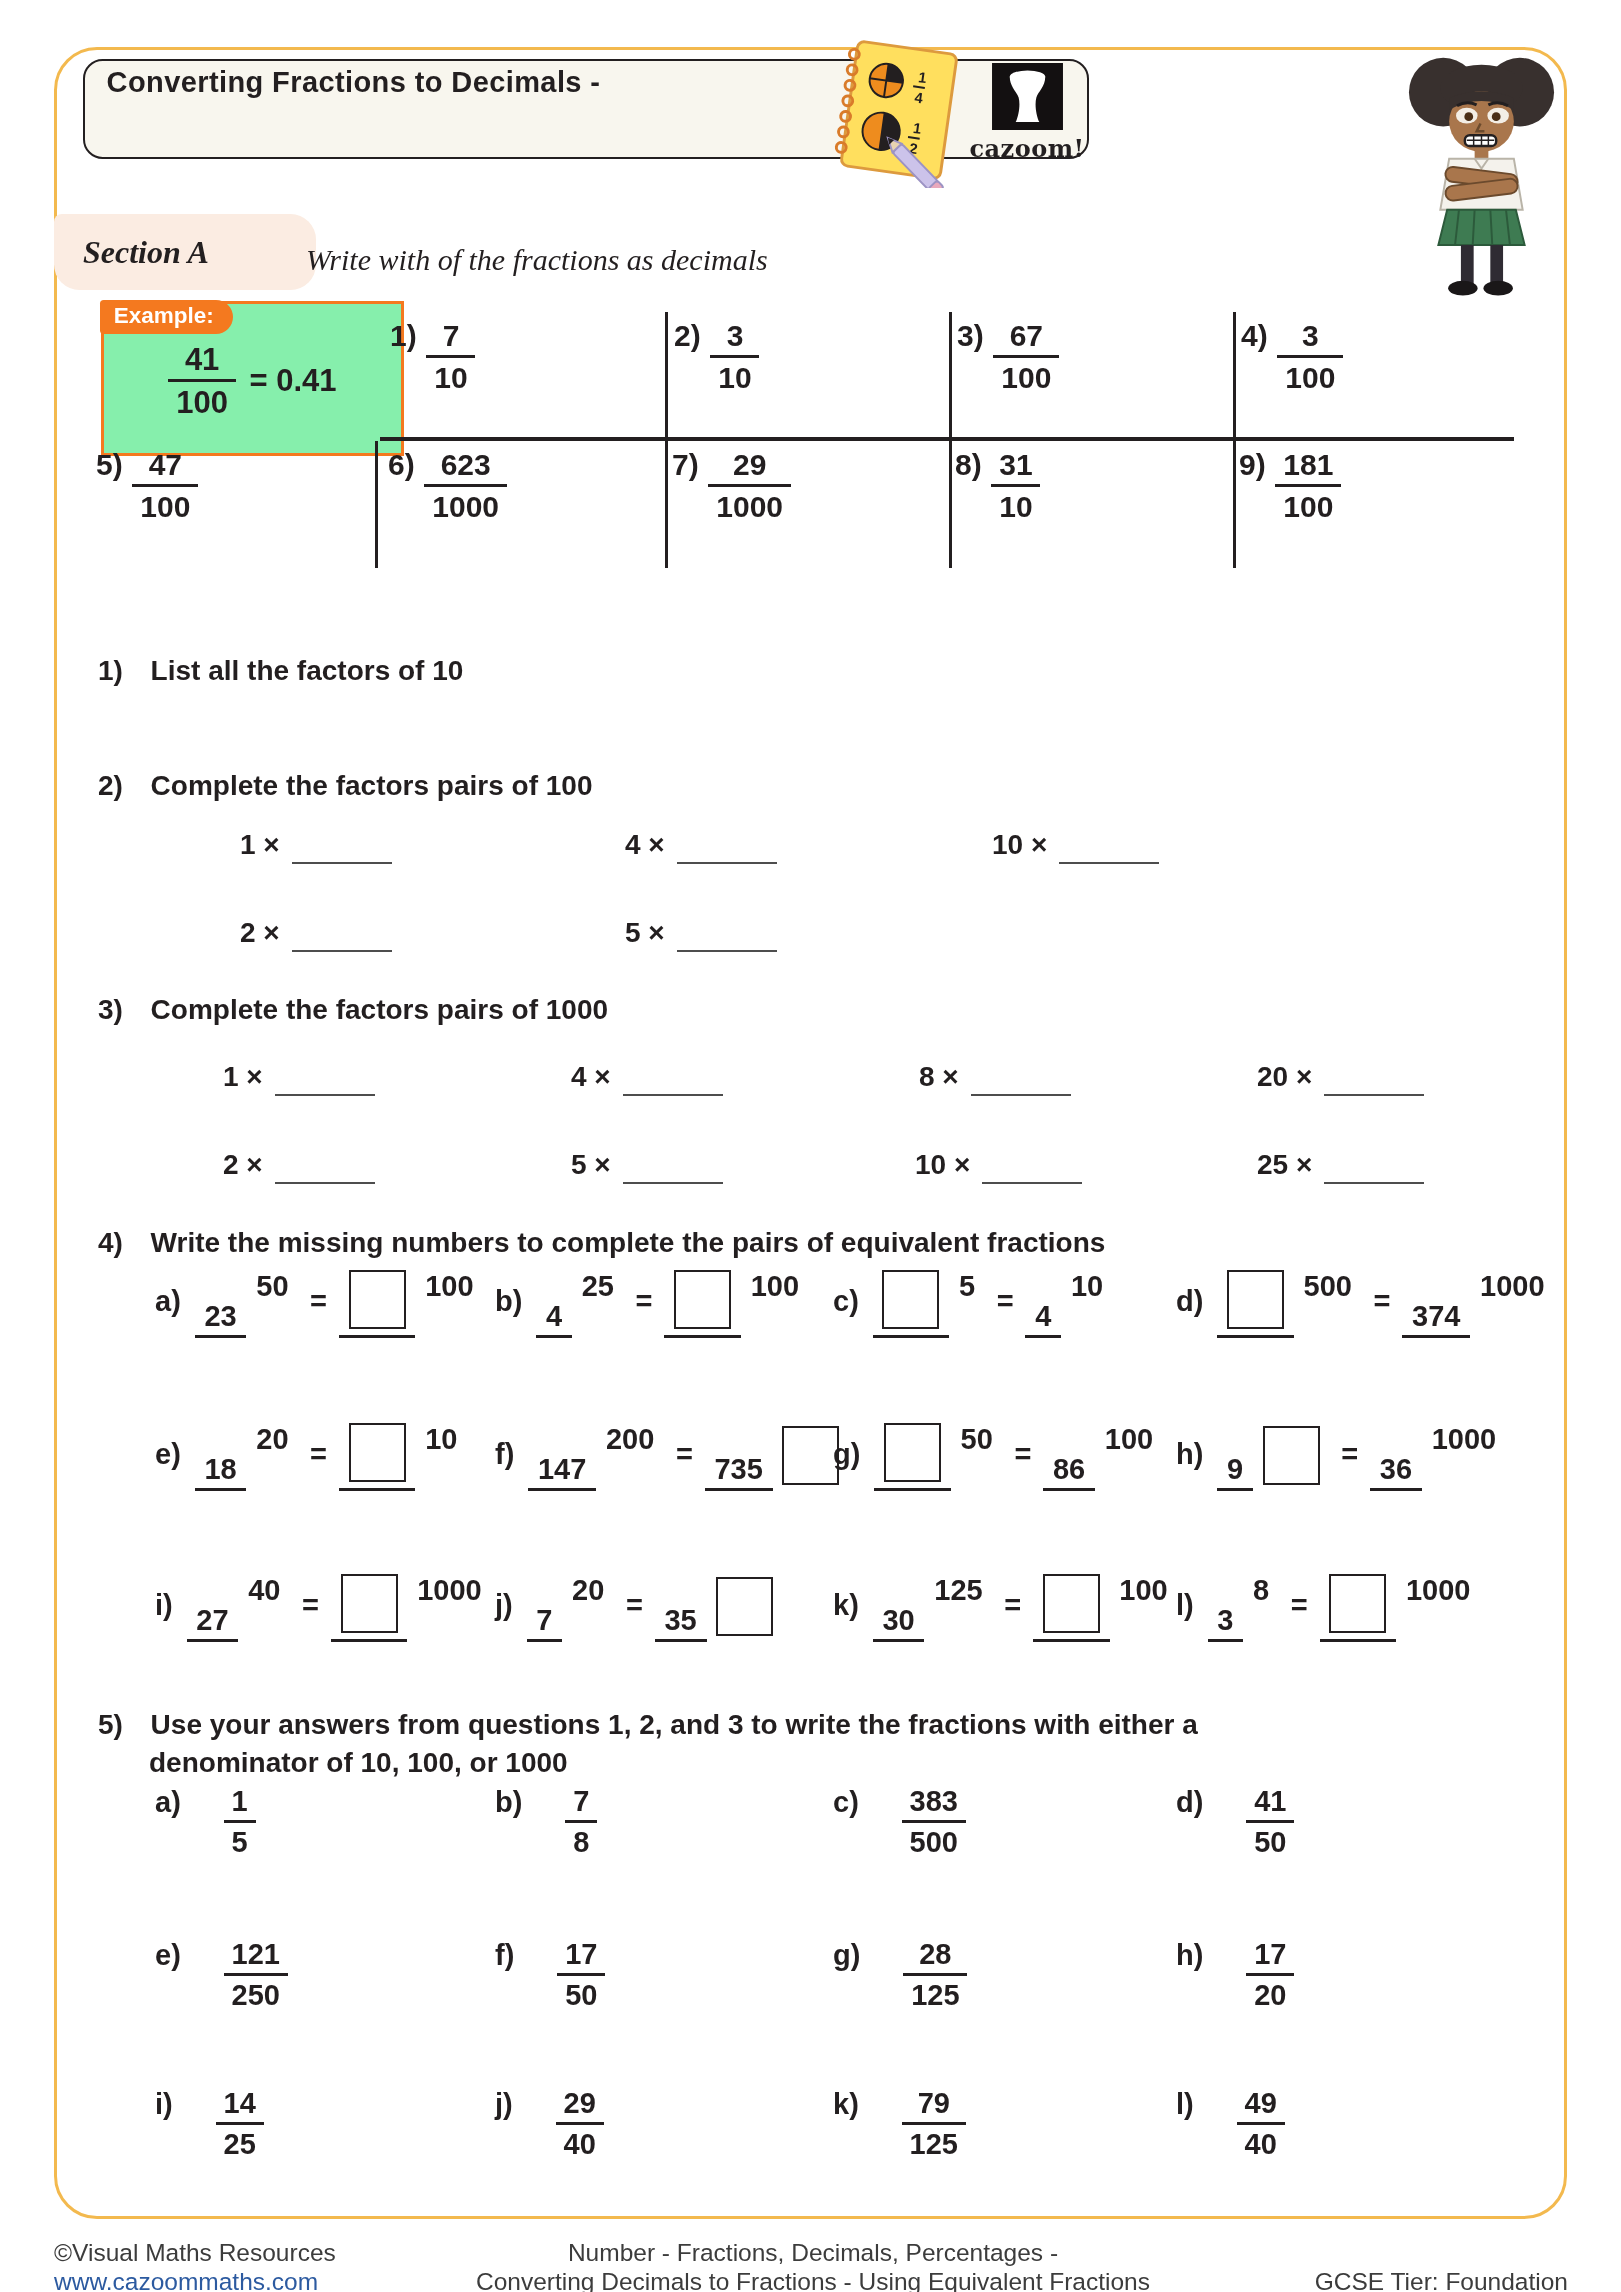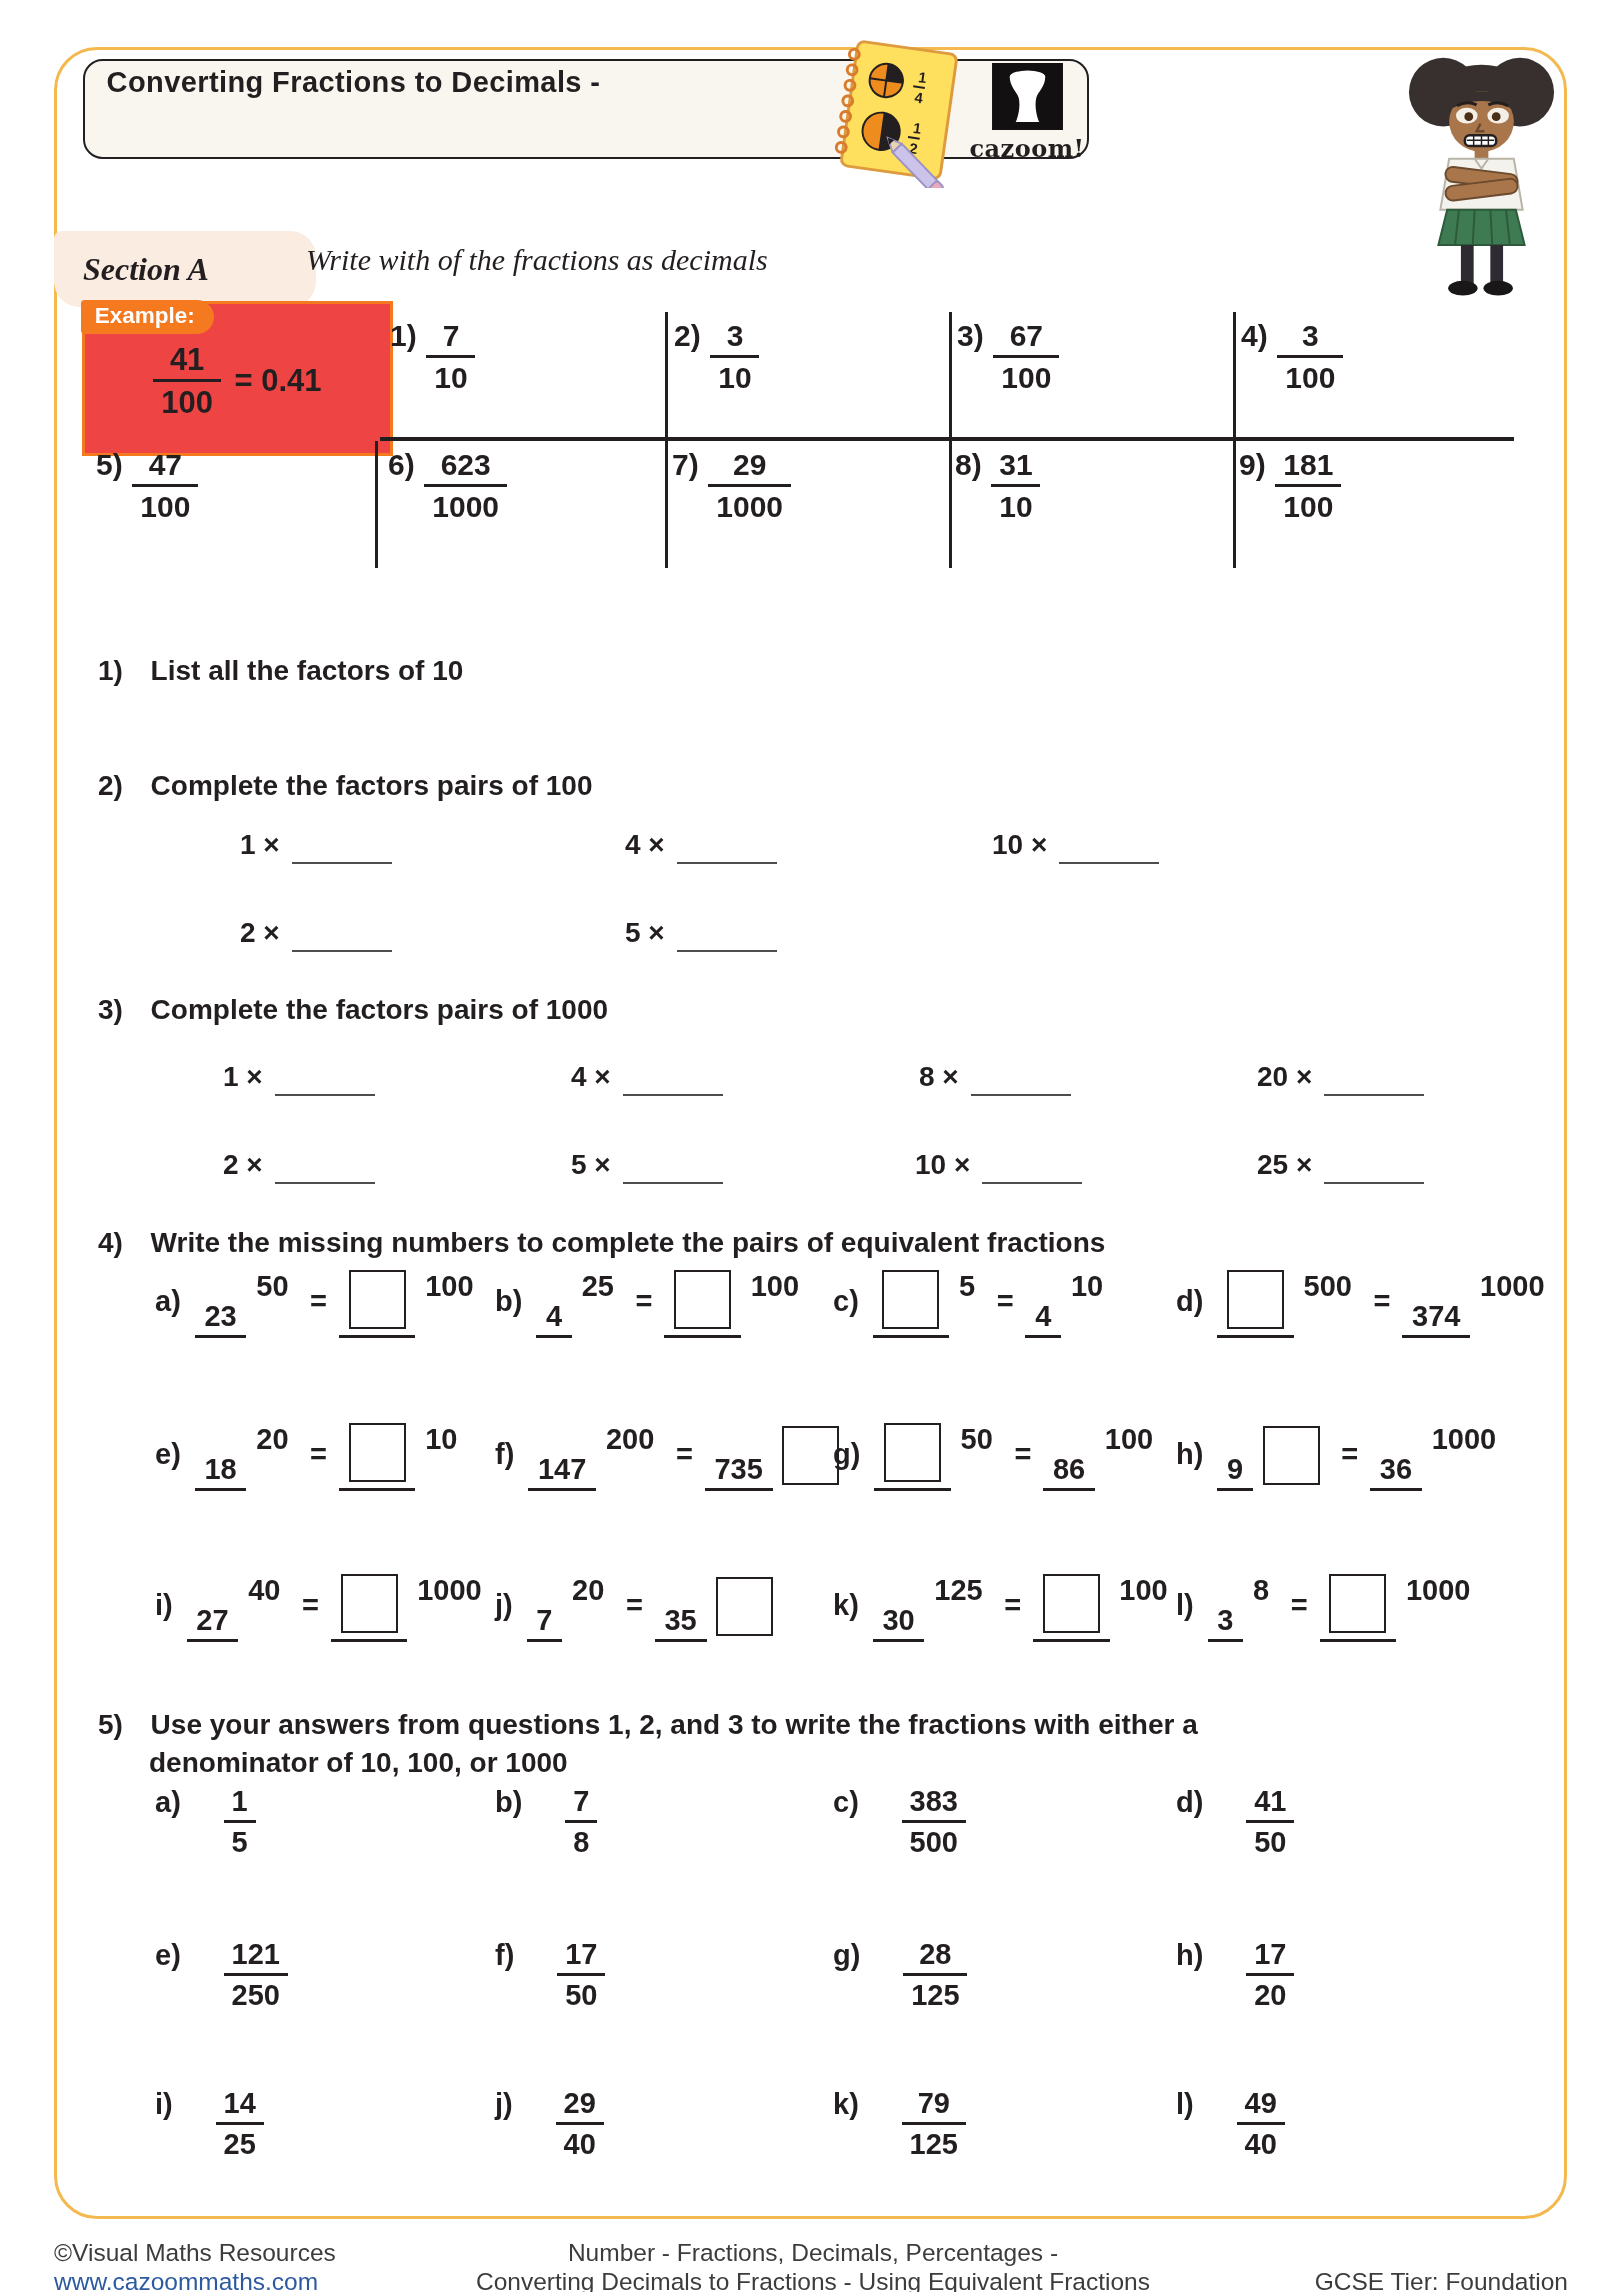--- a/index.html
+++ b/index.html
@@ -17,21 +17,21 @@
   .logo-word{font-family:"DejaVu Serif",serif;font-weight:bold;font-size:24px;letter-spacing:0.5px;}
   .notebook{left:819px;top:39px;width:153px;height:149px;}
   .girl{left:1398px;top:49px;width:167px;height:249px;}
 
   
   .sec-label{background:#FBECE2;border-radius:7.8px 25.5px 25.5px 25.5px;display:flex;align-items:center;
              font-family:"Liberation Serif",serif;font-style:italic;font-weight:bold;font-size:32px;padding-left:29px;}
   .instruction{font-family:"Liberation Serif",serif;font-style:italic;font-size:30px;}
 
   
-  .example-box{left:82px;top:301px;width:297px;height:149px;border:3.9px solid #F4791F;background:#ef4444;padding-left:8px;}
+  .example-box{left:101px;top:301px;width:297px;height:149px;border:3.9px solid #F4791F;background:#86efac;}
   .example-tab{position:absolute;left:-3.9px;top:-3.9px;background:#F4791F;color:#ffffff;font-weight:bold;
                font-size:22.5px;padding:2.9px 19.6px 4.9px 13.7px;border-radius:3.9px 17.6px 17.6px 3.9px;}
   .example-content{position:absolute;left:0;top:39px;width:100%;display:flex;justify-content:center;
                    align-items:center;gap:13.7px;font-size:31px;font-weight:bold;}
 
   
   .frac{display:inline-flex;flex-direction:column;}
   .frac .fn{display:block;text-align:center;padding:0 7.8px 2.9px;border-bottom:3.4px solid #231F20;line-height:1.08;}
   .frac .fd{display:block;text-align:center;padding:3.9px 7.8px 0;line-height:1.08;}
 
@@ -143,21 +143,21 @@
       <rect x="48" y="136" width="74" height="15" rx="7.5" fill="#A9764C" stroke="#6B4A2D" stroke-width="2" transform="rotate(-7 85 143)"></rect>
     </g>
     <path d="M50 164 L120 164 L129 200 L41 200 Z" fill="#3E7B52" stroke="#2C5A3B" stroke-width="2"></path>
     <path d="M62 164 L58 200 M78 164 L76 200 M94 164 L96 200 M110 164 L114 200" stroke="#2C5A3B" stroke-width="2"></path>
     <rect x="64" y="200" width="13" height="40" fill="#2F2B33"></rect>
     <rect x="94" y="200" width="13" height="40" fill="#2F2B33"></rect>
     <ellipse cx="66" cy="244" rx="15" ry="7.5" fill="#1A1718"></ellipse>
     <ellipse cx="102" cy="244" rx="15" ry="7.5" fill="#1A1718"></ellipse>
   </svg>
 
-  <div class="abs sec-label" style="left:54px;top:214px;width:233px;height:76px;margin-top:17px;">
+  <div class="abs sec-label" style="left:54px;top:214px;width:233px;height:76px;">
     <span>Section A</span>
   </div>
   <div class="abs instruction" style="left:306px;top:243px;">Write with of the fractions as decimals</div>
 
   <div class="abs example-box">
     <div class="example-tab">Example:</div>
     <div class="example-content">
       <span class="frac">
         <span class="fn">41</span>
         <span class="fd">100</span>

